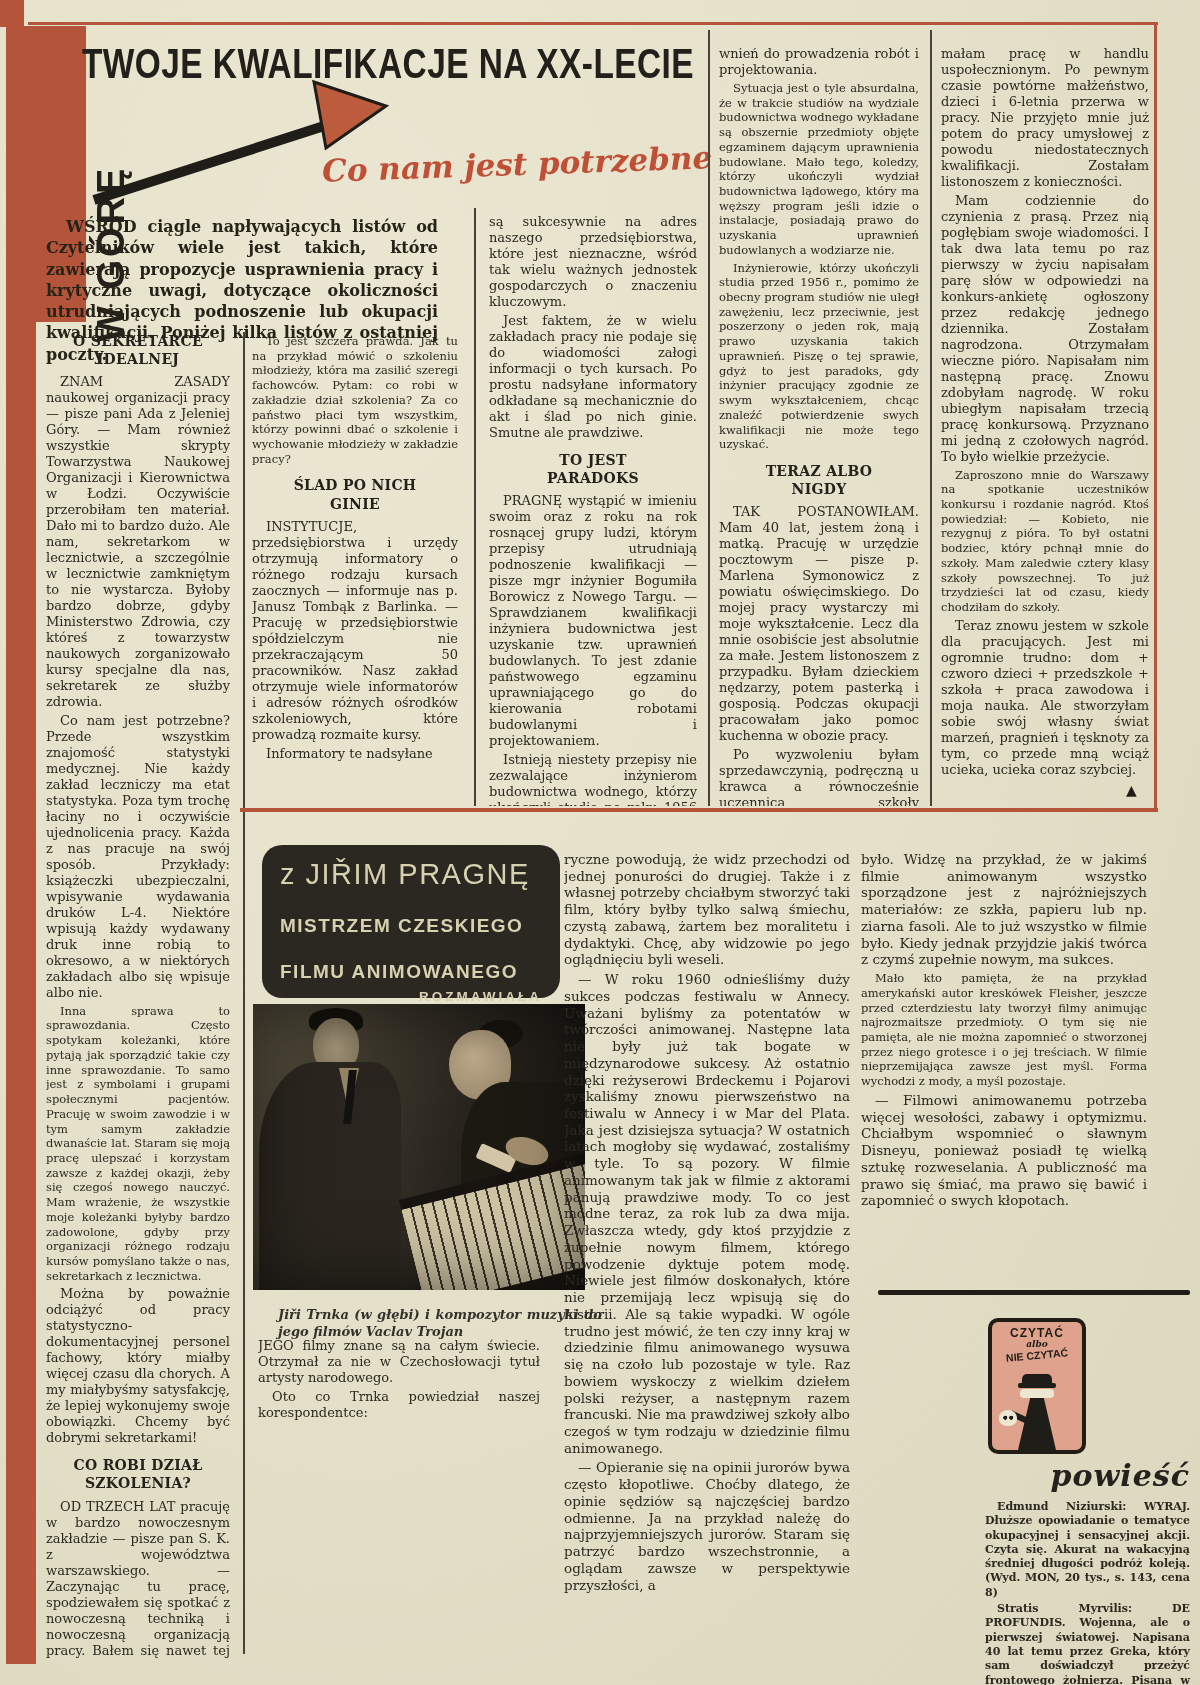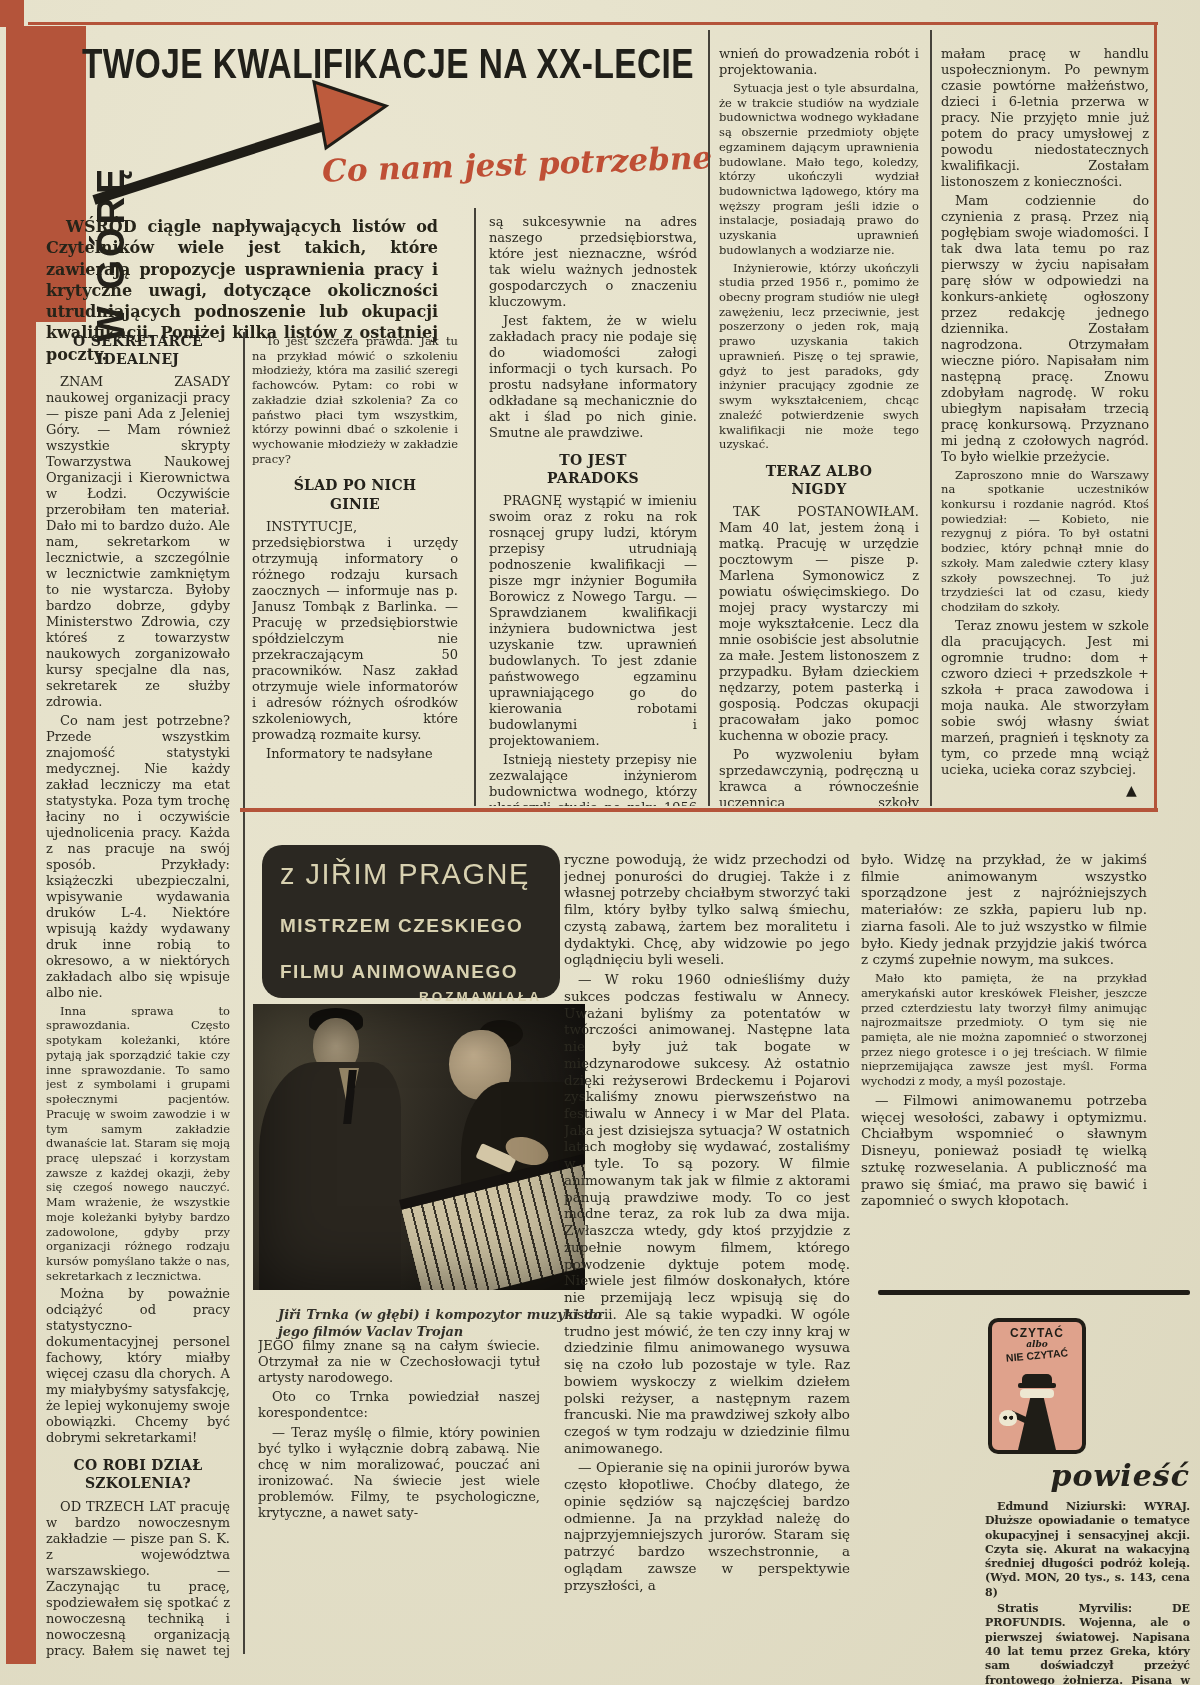--- a/index.html
+++ b/index.html
@@ -216,21 +216,20 @@
     <div class="ph-keys"></div>
     <div class="ph-cuff"></div>
     <div class="ph-hand"></div>
     <div class="ph-vignette"></div>
   </div>
   <p class="caption">Jiři Trnka (w głębi) i kompozytor muzyki do jego filmów Vaclav Trojan</p>
 
   <div class="col" id="colA">
     <p>JEGO filmy znane są na całym świecie. Otrzymał za nie w Czechosłowacji tytuł artysty narodowego.</p>
     <p class="ind">Oto co Trnka powiedział naszej korespondentce:</p>
-    <p class="ind">— Teraz myślę o filmie, który powinien być tylko i wyłącznie dobrą zabawą. Nie chcę w nim moralizować, pouczać ani ironizować. Na świecie jest wiele problemów. Filmy, te psychologiczne, krytyczne, a nawet saty-</p>
   </div>
   <div class="col" id="colB">
     <p>ryczne powodują, że widz przechodzi od jednej ponurości do drugiej. Także i z własnej potrzeby chciałbym stworzyć taki film, który byłby tylko salwą śmiechu, czystą zabawą, żartem bez moralitetu i dydaktyki. Chcę, aby widzowie po jego oglądnięciu byli weseli.</p>
     <p class="ind">— W roku 1960 odnieśliśmy duży sukces podczas festiwalu w Annecy. Uważani byliśmy za potentatów w twórczości animowanej. Następne lata nie były już tak bogate w międzynarodowe sukcesy. Aż ostatnio dzięki reżyserowi Brdeckemu i Pojarovi zyskaliśmy znowu pierwszeństwo na festiwalu w Annecy i w Mar del Plata. Jaka jest dzisiejsza sytuacja? W ostatnich latach mogłoby się wydawać, zostaliśmy w tyle. To są pozory. W filmie animowanym tak jak w filmie z aktorami panują prawdziwe mody. To co jest modne teraz, za rok lub za dwa mija. Zwłaszcza wtedy, gdy ktoś przyjdzie z zupełnie nowym filmem, którego powodzenie dyktuje potem modę. Niewiele jest filmów doskonałych, które nie przemijają lecz wpisują się do historii. Ale są takie wypadki. W ogóle trudno jest mówić, że ten czy inny kraj w dziedzinie filmu animowanego wysuwa się na czoło lub pozostaje w tyle. Raz bowiem wyskoczy z wielkim dziełem polski reżyser, a następnym razem francuski. Nie ma prawdziwej szkoły albo czegoś w tym rodzaju w dziedzinie filmu animowanego.</p>
     <p class="ind">— Opieranie się na opinii jurorów bywa często kłopotliwe. Choćby dlatego, że opinie sędziów są najczęściej bardzo odmienne. Ja na przykład należę do najprzyjemniejszych jurorów. Staram się patrzyć bardzo wszechstronnie, a oglądam zawsze w perspektywie przyszłości, a</p>
   </div>
   <div class="col" id="colC">
     <p>było. Widzę na przykład, że w jakimś filmie animowanym wszystko sporządzone jest z najróżniejszych materiałów: ze szkła, papieru lub np. ziarna fasoli. Ale to już wszystko w filmie było. Kiedy jednak przyjdzie jakiś twórca z czymś zupełnie nowym, ma sukces.</p>
     <p class="sm ind">Mało kto pamięta, że na przykład amerykański autor kreskówek Fleisher, jeszcze przed czterdziestu laty tworzył filmy animując najrozmaitsze przedmioty. O tym się nie pamięta, ale nie można zapomnieć o stworzonej przez niego grotesce i o jej treściach. W filmie nieprzemijająca zawsze jest myśl. Forma wychodzi z mody, a myśl pozostaje.</p>
     <p class="ind">— Filmowi animowanemu potrzeba więcej wesołości, zabawy i optymizmu. Chciałbym wspomnieć o sławnym Disneyu, ponieważ posiadł tę wielką sztukę rozweselania. A publiczność ma prawo się śmiać, ma prawo się bawić i zapomnieć o swych kłopotach.</p>

